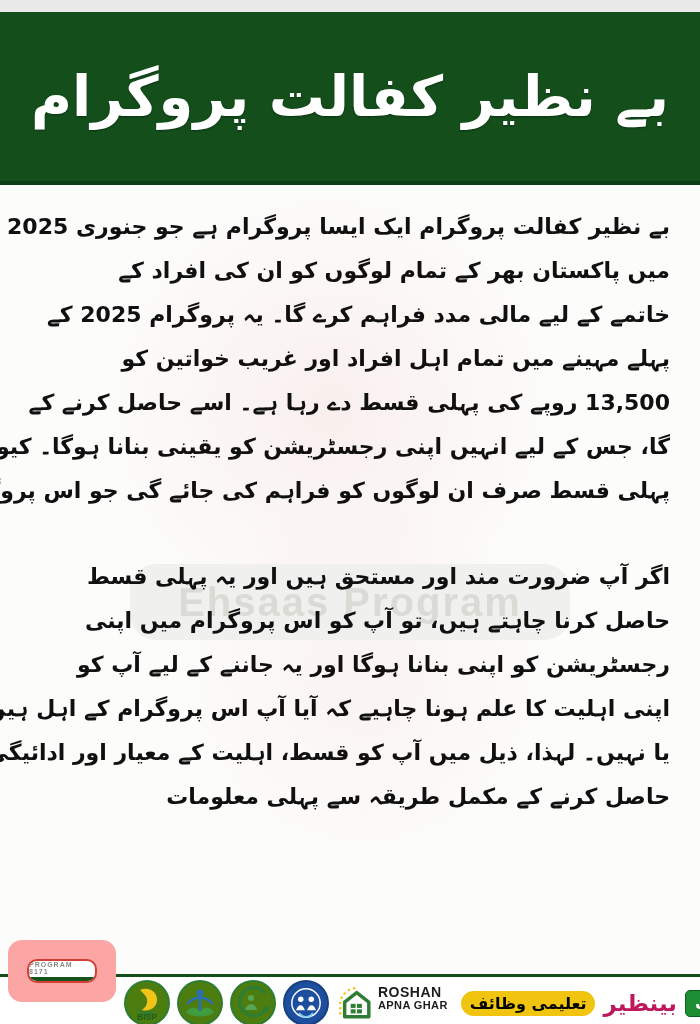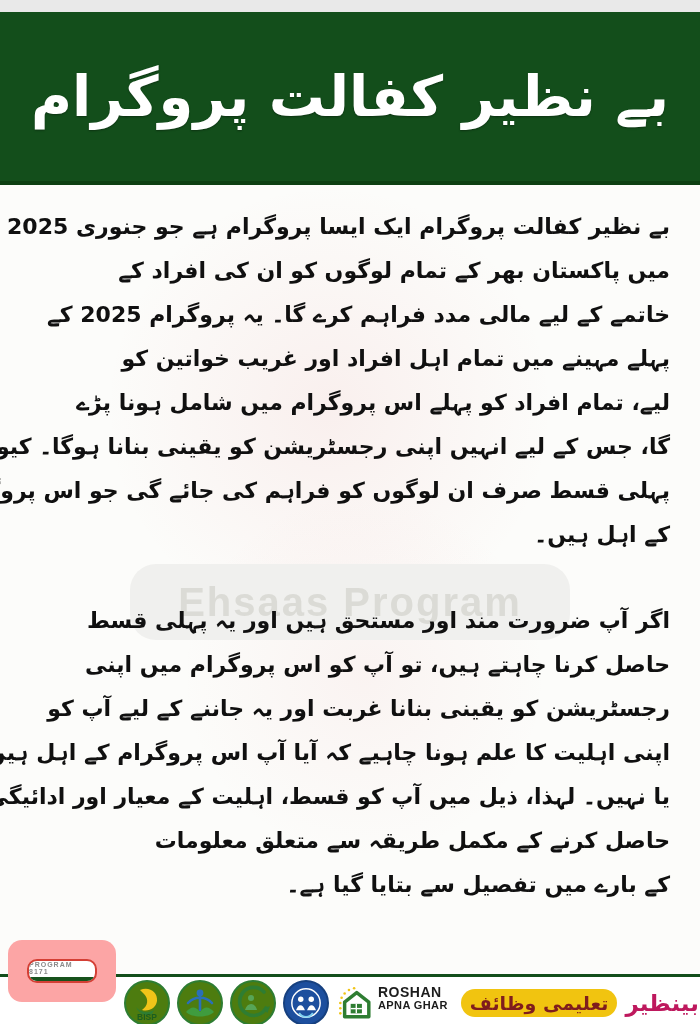--- a/index.html
+++ b/index.html
@@ -131,22 +131,22 @@
   }
   .badge.kafalat {
     background: #1e8e35;
     color: #ffffff;
     font-size: 16px;
     border-radius: 5px;
     border: 1px solid #0e5c1e;
   }
   .badge.taleemi {
     background: #f1c410;
-    color: #7f1d1d;
-    font-size: 19px;
+    color: #000000;
+    font-size: 16px;
     border-radius: 14px;
   }
 
   
   .ehsaas-card {
     position: absolute;
     left: 8px; top: 928px;
     width: 108px; height: 62px;
     background: #fca5a5;
     border-radius: 14px;
@@ -209,34 +209,32 @@
 
     <div class="watermark">
       <span>Ehsaas Program</span>
     </div>
 
     <div class="para p1">
         <div class="line">بے نظیر کفالت پروگرام ایک ایسا پروگرام ہے جو جنوری 2025</div>
         <div class="line">میں پاکستان بھر کے تمام لوگوں کو ان کی افراد کے</div>
         <div class="line">خاتمے کے لیے مالی مدد فراہم کرے گا۔ یہ پروگرام 2025 کے</div>
         <div class="line">پہلے مہینے میں تمام اہل افراد اور غریب خواتین کو</div>
-        <div class="line">لیے، تمام افراد کو پہلے اس پروگرام میں شامل ہونا پڑے</div>
+        <div class="line">13,500 روپے کی پہلی قسط دے رہا ہے۔ اسے حاصل کرنے کے</div>
         <div class="line">گا، جس کے لیے انہیں اپنی رجسٹریشن کو یقینی بنانا ہوگا۔ کیونکہ</div>
         <div class="line">پہلی قسط صرف ان لوگوں کو فراہم کی جائے گی جو اس پروگرام</div>
-        <div class="line">کے اہل ہیں۔</div>
       </div>
 
     <div class="para p2">
         <div class="line">اگر آپ ضرورت مند اور مستحق ہیں اور یہ پہلی قسط</div>
         <div class="line">حاصل کرنا چاہتے ہیں، تو آپ کو اس پروگرام میں اپنی</div>
-        <div class="line">رجسٹریشن کو یقینی بنانا غربت اور یہ جاننے کے لیے آپ کو</div>
+        <div class="line">رجسٹریشن کو اپنی بنانا ہوگا اور یہ جاننے کے لیے آپ کو</div>
         <div class="line">اپنی اہلیت کا علم ہونا چاہیے کہ آیا آپ اس پروگرام کے اہل ہیں</div>
         <div class="line">یا نہیں۔ لہذا، ذیل میں آپ کو قسط، اہلیت کے معیار اور ادائیگی</div>
-        <div class="line">حاصل کرنے کے مکمل طریقہ سے متعلق معلومات</div>
-        <div class="line">کے بارے میں تفصیل سے بتایا گیا ہے۔</div>
+        <div class="line">حاصل کرنے کے مکمل طریقہ سے پہلی معلومات</div>
       </div>
   </main>
 
   <footer class="footer">
     <div class="logos-row">
 
       <div class="circle-logo ring-green">
         <svg width="40" height="40" viewBox="0 0 40 40">
           <path d="M13 7 C 22 3, 31 9, 30 18 C 29 25, 22 29, 15 27 C 21 23, 22 16, 17 11 Z" fill="#f0c419"></path>
           <path d="M9 24 C 13 29, 21 31, 27 27 L 25 31 C 19 34, 12 31, 9 24 Z" fill="#2e7d32"></path>

